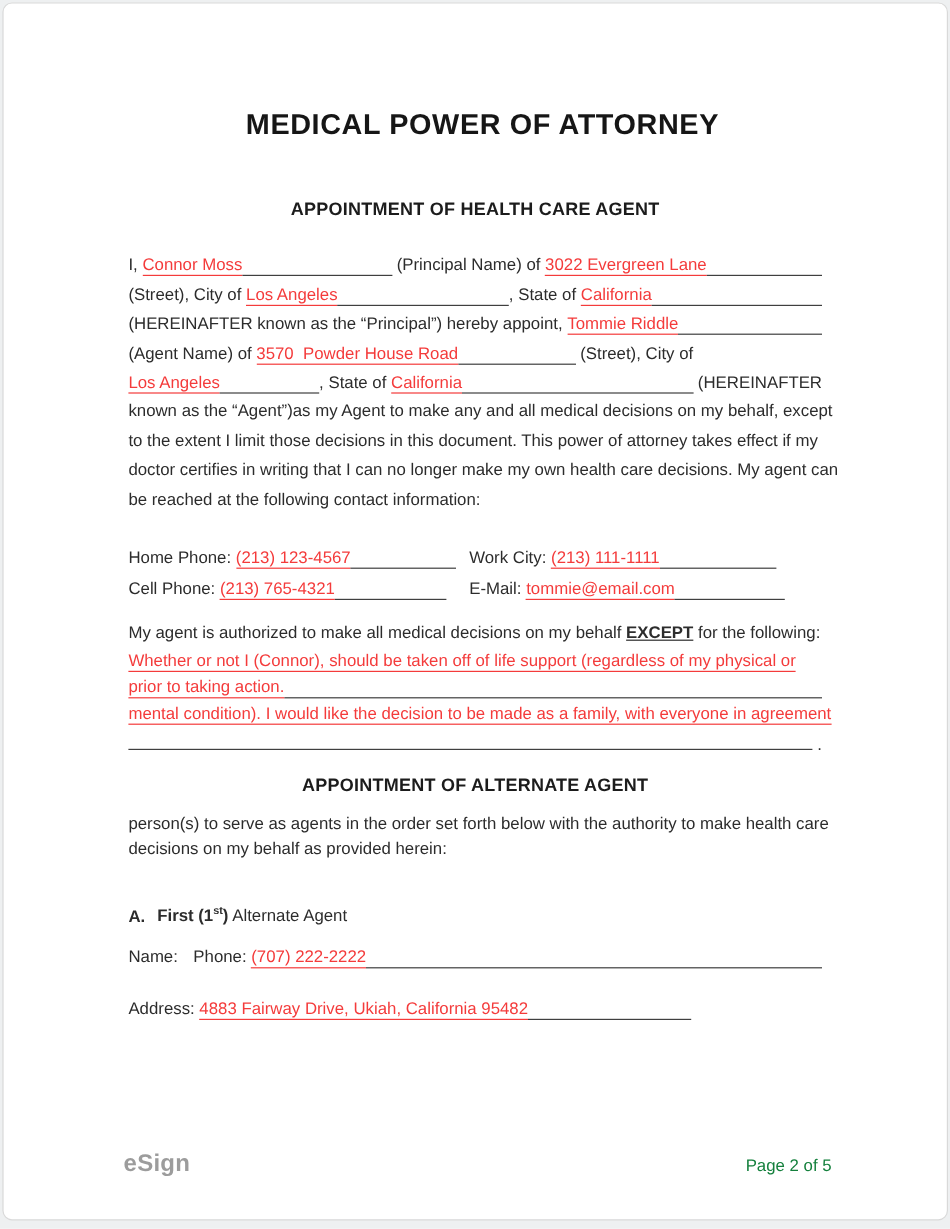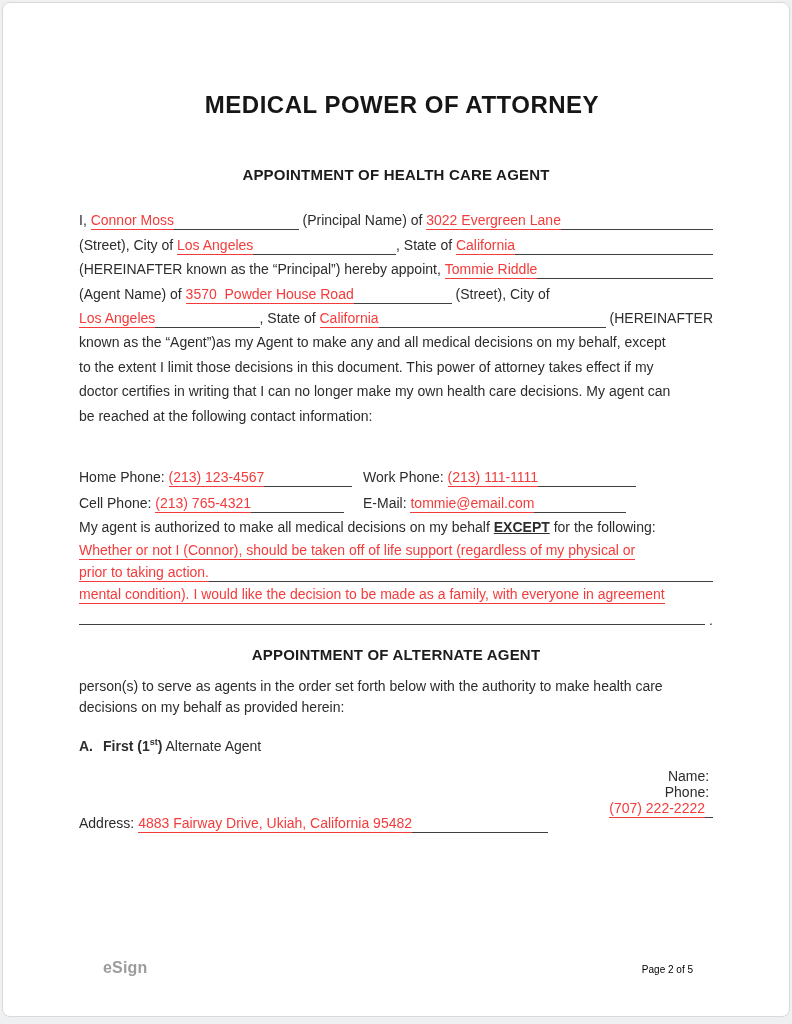--- a/index.html
+++ b/index.html
@@ -18,21 +18,21 @@
   }
   .page{
     position:absolute;left:2px;top:2px;right:2px;bottom:7px;
     background:#ffffff;border:1px solid #d9d9d9;border-radius:8px;
     overflow:hidden;
   }
   .title{
     margin:88px 0 0 0;text-align:center;
     font-size:24px;font-weight:bold;letter-spacing:.5px;color:var(--title);padding-left:12px;
   }
-  .content{padding:0 76px;}
+  .content{padding:0 104px;}
   .h{
     text-align:center;font-size:15px;font-weight:bold;color:#1c1c1c;
     letter-spacing:.2px;margin:0;
   }
   .h-hca{margin-top:47px;}
   .h-lim{margin-top:37px;}
   .h-alt{margin-top:17px;}
 
   .para{font-size:14px;}
   .intro{margin-top:28px;}
@@ -49,46 +49,46 @@
     flex:1 1 auto;align-self:stretch;min-width:8px;
     border-bottom:1.5px solid var(--rule);
   }
   .field.grow{flex:1 1 auto;}
   .w208{width:208px}.w219{width:219px}.w266{width:266px}.w183{width:183px}
   .w290{width:290px}.w285{width:285px}.w410{width:410px}
   .cw-home{width:183px}.cw-work{width:188px}.cw-cell{width:189px}.cw-email{width:216px}
 
   .contact{margin-top:23px;font-size:14px;}
   .contact .row{display:flex;align-items:baseline;height:26px;}
-  .pair{display:flex;align-items:baseline;margin-top:13px;}
+  .pair{display:flex;align-items:baseline;}
   .pair1{width:284px;}
 
   .lim{margin-top:12px;}
   .lim .line{height:22px;}
   .except{font-weight:bold;text-decoration:underline;}
   .rline .val{width:auto;}
   .period{color:var(--ink);}
 
   .alt-p{margin-top:15px;}
   .alt-p .line{height:21px;}
 
-  .first-line{margin-top:17px;font-size:14px;height:22px;}
+  .first-line{margin-top:34px;font-size:14px;height:22px;}
   .first-line .letter{margin-right:10px;}
   .first-line sup{font-size:9px;font-weight:bold;}
   .agent-rows{font-size:14px;}
-  .row-name{display:flex;align-items:flex-end;height:24px;margin-top:9px;flex-direction:column;}
+  .row-name{display:flex;align-items:center;height:24px;margin-top:9px;}
   .row-addr{display:flex;align-items:baseline;height:24px;margin-top:22px;}
   .lbl-phone{margin-left:9px;}
 
   .footer{
     position:absolute;left:100px;right:96px;top:956px;
     display:flex;justify-content:space-between;align-items:baseline;
   }
-  .brand{font-size:16px;font-weight:bold;color:#9c9c9c;letter-spacing:.2px;}
-  .pageno{font-size:10px;color:#000000;}
+  .brand{font-size:20px;font-weight:bold;color:#9c9c9c;letter-spacing:.2px;}
+  .pageno{font-size:14px;color:#15803d;}
 </style>
 </head>
 <body>
 
 <div class="page">
 
   <h1 class="title">MEDICAL POWER OF ATTORNEY</h1>
 
   <div class="content">
 
@@ -155,21 +155,21 @@
     <div class="contact">
       <div class="row">
         <span class="pair pair1">
           <span class="t">Home Phone: </span>
           <span class="field cw-home">
               <span class="val">(213) 123-4567</span>
               <span class="fill"></span>
             </span>
         </span>
         <span class="pair">
-          <span class="t">Work Phone: </span>
+          <span class="t">Work City: </span>
           <span class="field cw-work">
               <span class="val">(213) 111-1111</span>
               <span class="fill"></span>
             </span>
         </span>
       </div>
       <div class="row">
         <span class="pair pair1">
           <span class="t">Cell Phone: </span>
           <span class="field cw-cell">

